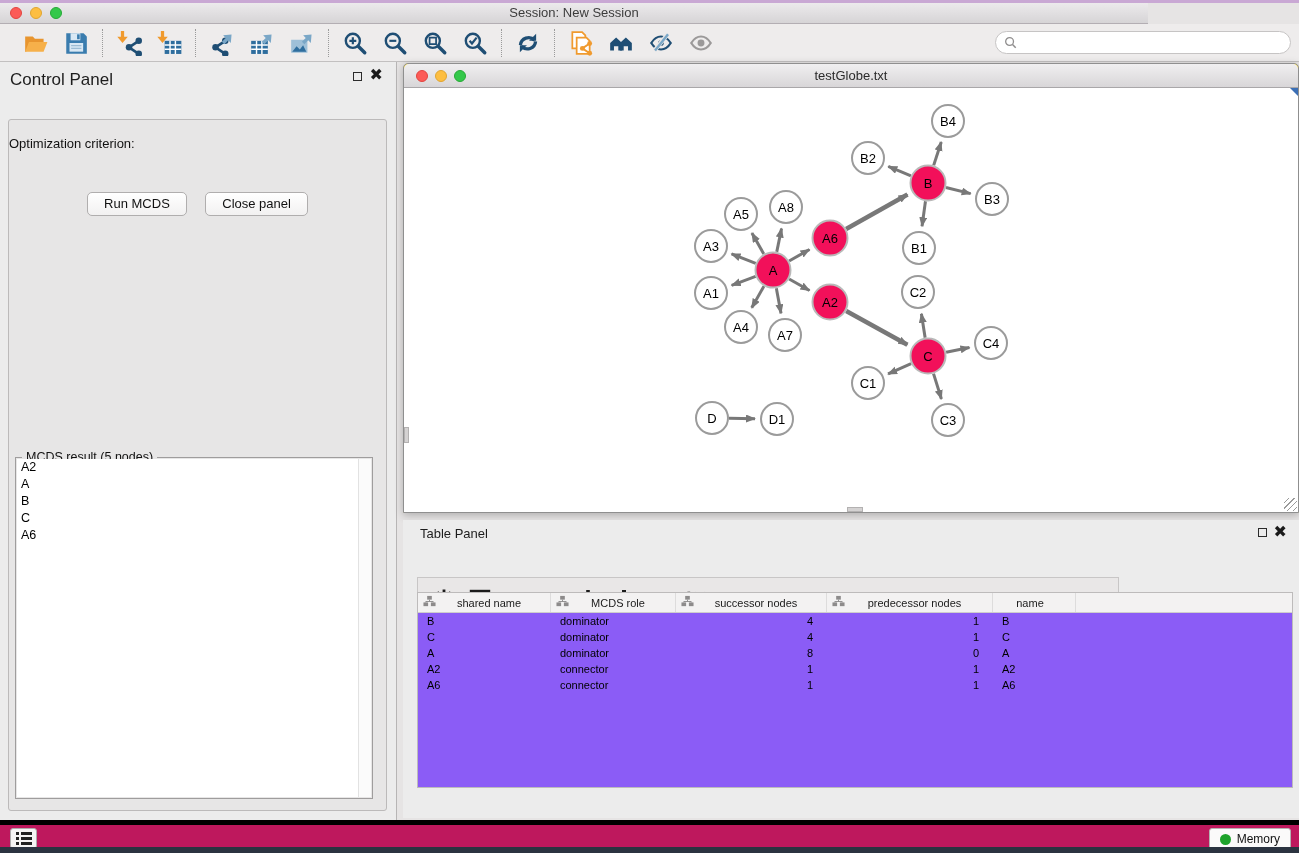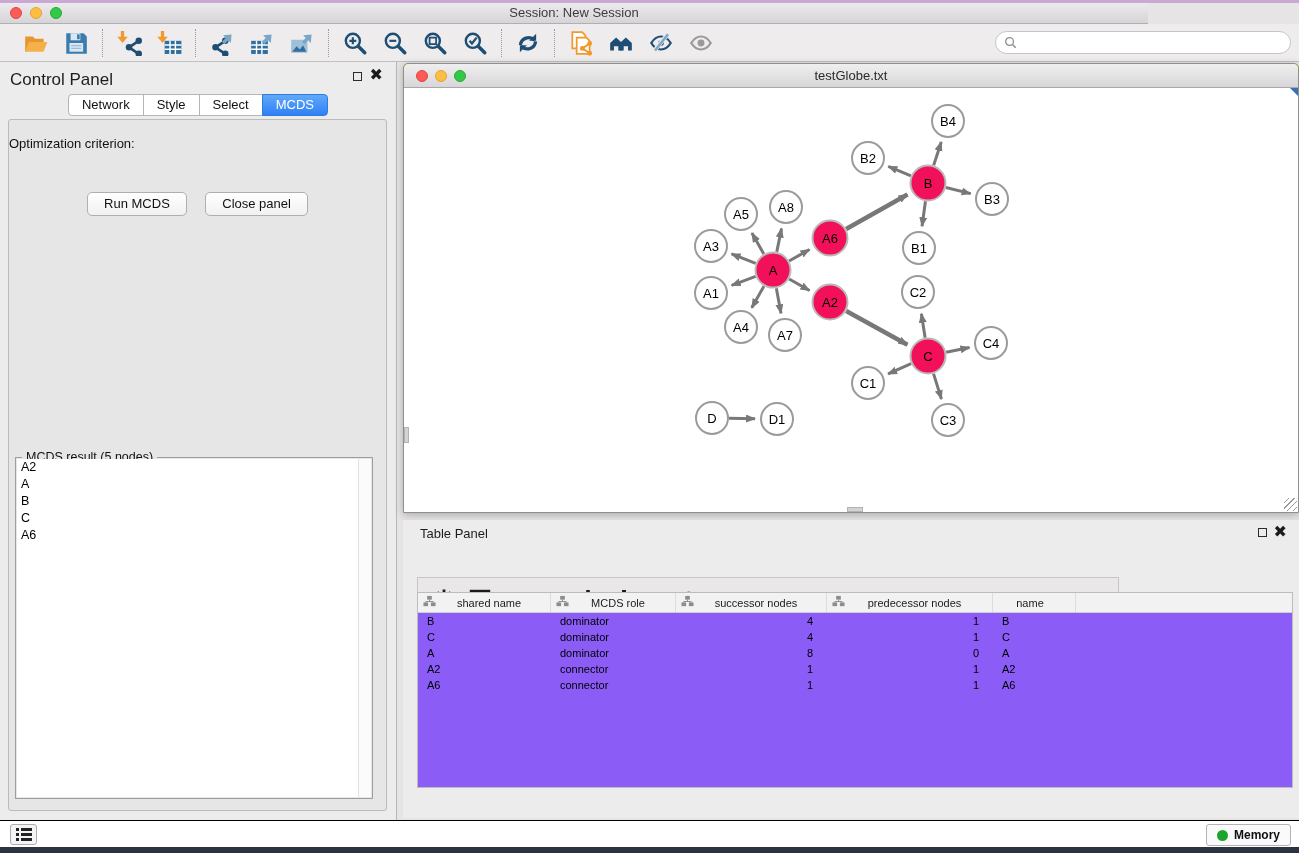--- a/index.html
+++ b/index.html
@@ -86,21 +86,21 @@
   .thead { display:flex; height:20px; background:#f3f2f2; border-bottom:1px solid #cfcdcd; }
   .th { display:flex; align-items:center; font-size:11px; color:#1a1a1a; border-right:1px solid #dddcdc; position:relative; }
   .th .th-label { flex:1; text-align:center; padding-right:8px; }
   .th .tree-ico { margin-left:5px; flex:0 0 auto; }
   .tbody .tr { display:flex; height:16px; align-items:center; }
   .td { font-size:11px; color:#000; overflow:hidden; white-space:nowrap; }
   .td.left { padding-left:9px; } .td.right { text-align:right; padding-right:14px; }
   .tp-tabs { position:absolute; left:0; right:0; top:268px; text-align:center; }
 
   
-  .statusbar { position:absolute; left:0; top:820px; width:1299px; height:27px; background:#ffffff; border-top:1px solid #000000;font-weight:bold; }
+  .statusbar { position:absolute; left:0; top:820px; width:1299px; height:27px; background:#be185d; border-top:5px solid #000000; }
   .list-btn { position:absolute; left:10px; top:3px; width:27px; height:21px; background:#f5f4f4; border:1px solid #aeacac;
     border-radius:3px; display:flex; flex-direction:column; justify-content:center; gap:2px; padding-left:5px; cursor:pointer; }
   .list-row { display:flex; align-items:center; gap:2px; }
   .list-dot { width:3px; height:3px; background:#222; } .list-bar { width:11px; height:2.5px; background:#222; }
   .memory-btn { position:absolute; right:8px; top:3px; height:22px; background:#fbfafa; border:1px solid #b4b2b2; border-radius:3px;
     display:flex; align-items:center; gap:6px; padding:0 10px; font-size:12px; color:#111; cursor:pointer; }
   .memory-dot { width:11px; height:11px; border-radius:50%; background:#1ea32b; }
   .desktop-strip-bottom { position:absolute; left:0; top:847px; width:1299px; height:6px; background:#2b3340; }
 
   svg text { font-family:"Liberation Sans","DejaVu Sans",sans-serif; }
@@ -283,21 +283,20 @@
             <circle cx="12" cy="12" r="3.2" fill="#8d8b8b"></circle>
           </svg>
         </div>
       </div>
     </div>
 
   <div class="control-panel">
     <div class="cp-header">Control Panel</div>
     <span class="panel-float cp-float"></span>
     <span class="panel-close cp-close">✖</span>
-    <div class="cp-tabs" id="cp-tabs"><span class="seg">Network</span><span class="seg">Style</span><span class="seg">Select</span><span class="seg selected">MCDS</span></div>
     <div class="cp-body">
       <div class="opt-label">Optimization criterion:</div>
       <div class="cp-buttons">
         <span class="push-btn">Run MCDS</span>
         <span class="push-btn">Close panel</span>
       </div>
       <div class="result-group">
         <span class="result-legend">MCDS result (5 nodes)</span>
         <div class="result-list" id="result-list">
             <div class="list-item">A2</div>

